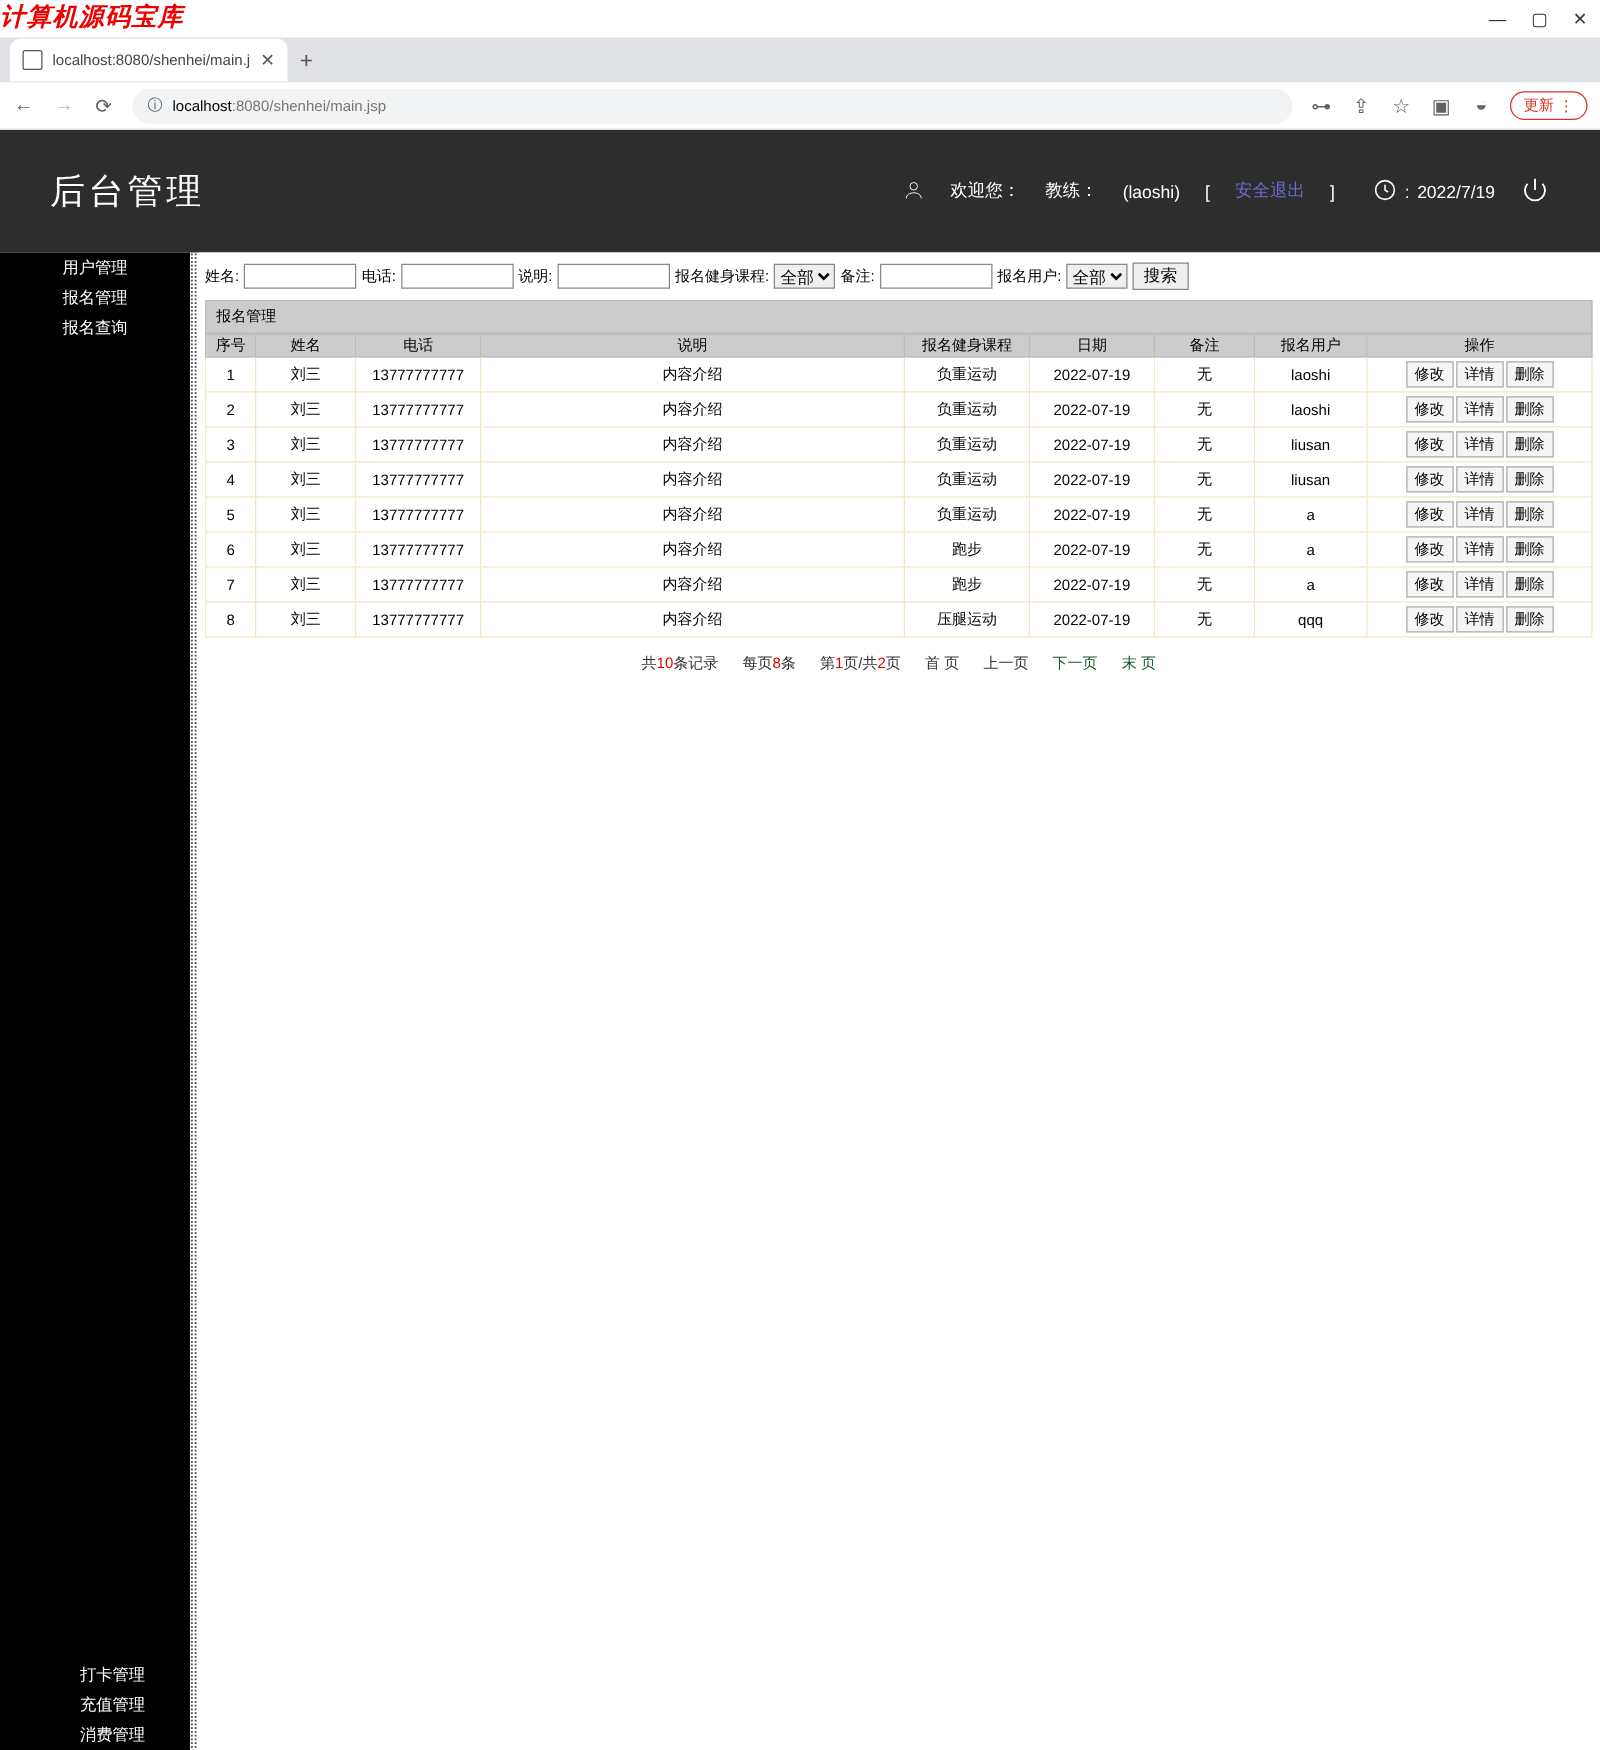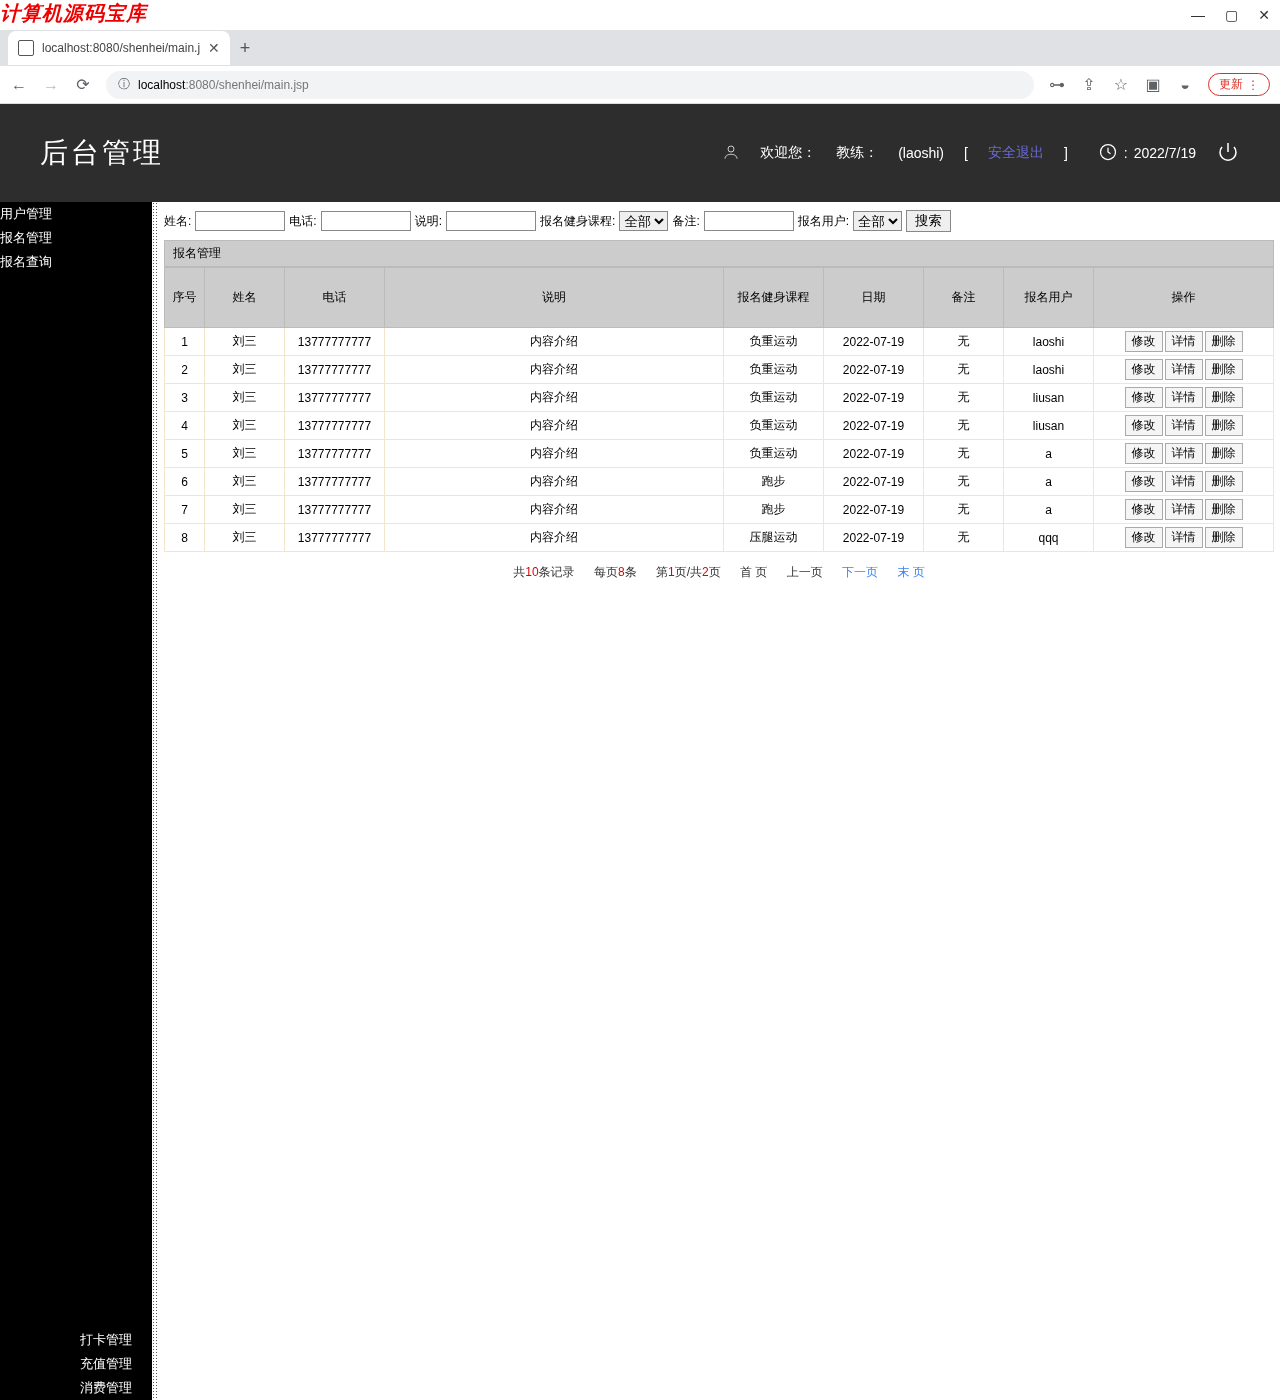--- a/index.html
+++ b/index.html
@@ -31,44 +31,44 @@
 .app-header .welcome { display:flex; align-items:center; gap:20px; font-size:14px; }
 .app-header .welcome .icon svg { width:18px; height:18px; stroke:#fff; fill:none; }
 .app-header .welcome .link { color:#6a6ad4; }
 .app-header .clock { display:flex; align-items:center; gap:6px; margin-left:30px; font-size:14px; }
 .app-header .clock svg { width:20px; height:20px; stroke:#fff; fill:none; stroke-width:1.5; }
 .app-header .power { margin-left:20px; }
 .app-header .power svg { width:24px; height:24px; stroke:#fff; fill:none; stroke-width:1.5; }
 
 
 .layout { display:flex; min-height:1198px; }
-.sidebar { width:152px; background:#000; color:#fff; display:flex; flex-direction:row; }
+.sidebar { width:152px; background:#000; color:#fff; display:flex; flex-direction:column; }
 .sidebar .menu a { display:block; text-align:center; padding:3px 0; color:#fff; font-size:13px; text-decoration:none; }
 .sidebar .menu.bottom { margin-top:auto;padding-left:28px; }
 .sidebar-divider { width:6px; background-image:radial-gradient(#555 1px, transparent 1px); background-size:3px 3px; }
 
 .main { flex:1; padding:6px; background:#fff; }
 .search-row { display:flex; align-items:center; gap:4px; flex-wrap:wrap; font-size:12px; padding:2px 0; }
 .search-row label { white-space:nowrap; }
 .search-row input[type=text] { height:20px; border:1px solid #888; width:90px; }
 .search-row select { height:20px; border:1px solid #888; background:#efefef; }
 .search-row button { height:22px; padding:0 8px; border:1px solid #888; background:#efefef; cursor:pointer;text-align:right; }
 
 .panel-title { background:#ccc; border:1px solid #bbb; padding:4px 8px; margin-top:6px; font-size:12px; }
 
 table.data { width:100%; border-collapse:collapse; }
-table.data th { background:#ccc; border:1px solid #bbb; padding:21px 2px; font-weight:normal; font-size:12px;margin-left:10px; }
+table.data th { background:#ccc; border:1px solid #bbb; padding:0 2px; font-weight:normal; font-size:12px;margin-left:10px; }
 table.data td { border:1px solid #f1e6c8; padding:3px 2px; text-align:center; font-size:12px; }
 table.data .op-btn { border:1px solid #aaa; background:#f5f5f5; padding:1px 6px; margin:0 1px; font-size:12px; cursor:pointer; display:inline-block; }
 
 .pagination { text-align:center; padding:12px 0; font-size:12px; color:#333; }
 .pagination .seg { margin:0 8px; display:inline-block; }
 .pagination .red { color:#d00; }
 .pagination a { color:#333; text-decoration:none; }
-.pagination a.active-link { color:#3b82f6; }
+.pagination a.active-link { color:#14532d; }
 
 .bottom-buttons button { border:1px solid #888; background:#efefef; padding:2px 10px; margin-right:6px; cursor:pointer; }
 </style>
 </head>
 <body>
 
 <div class="watermark">计算机源码宝库</div>
 
 <div class="browser-chrome">
   <div class="win-controls">

